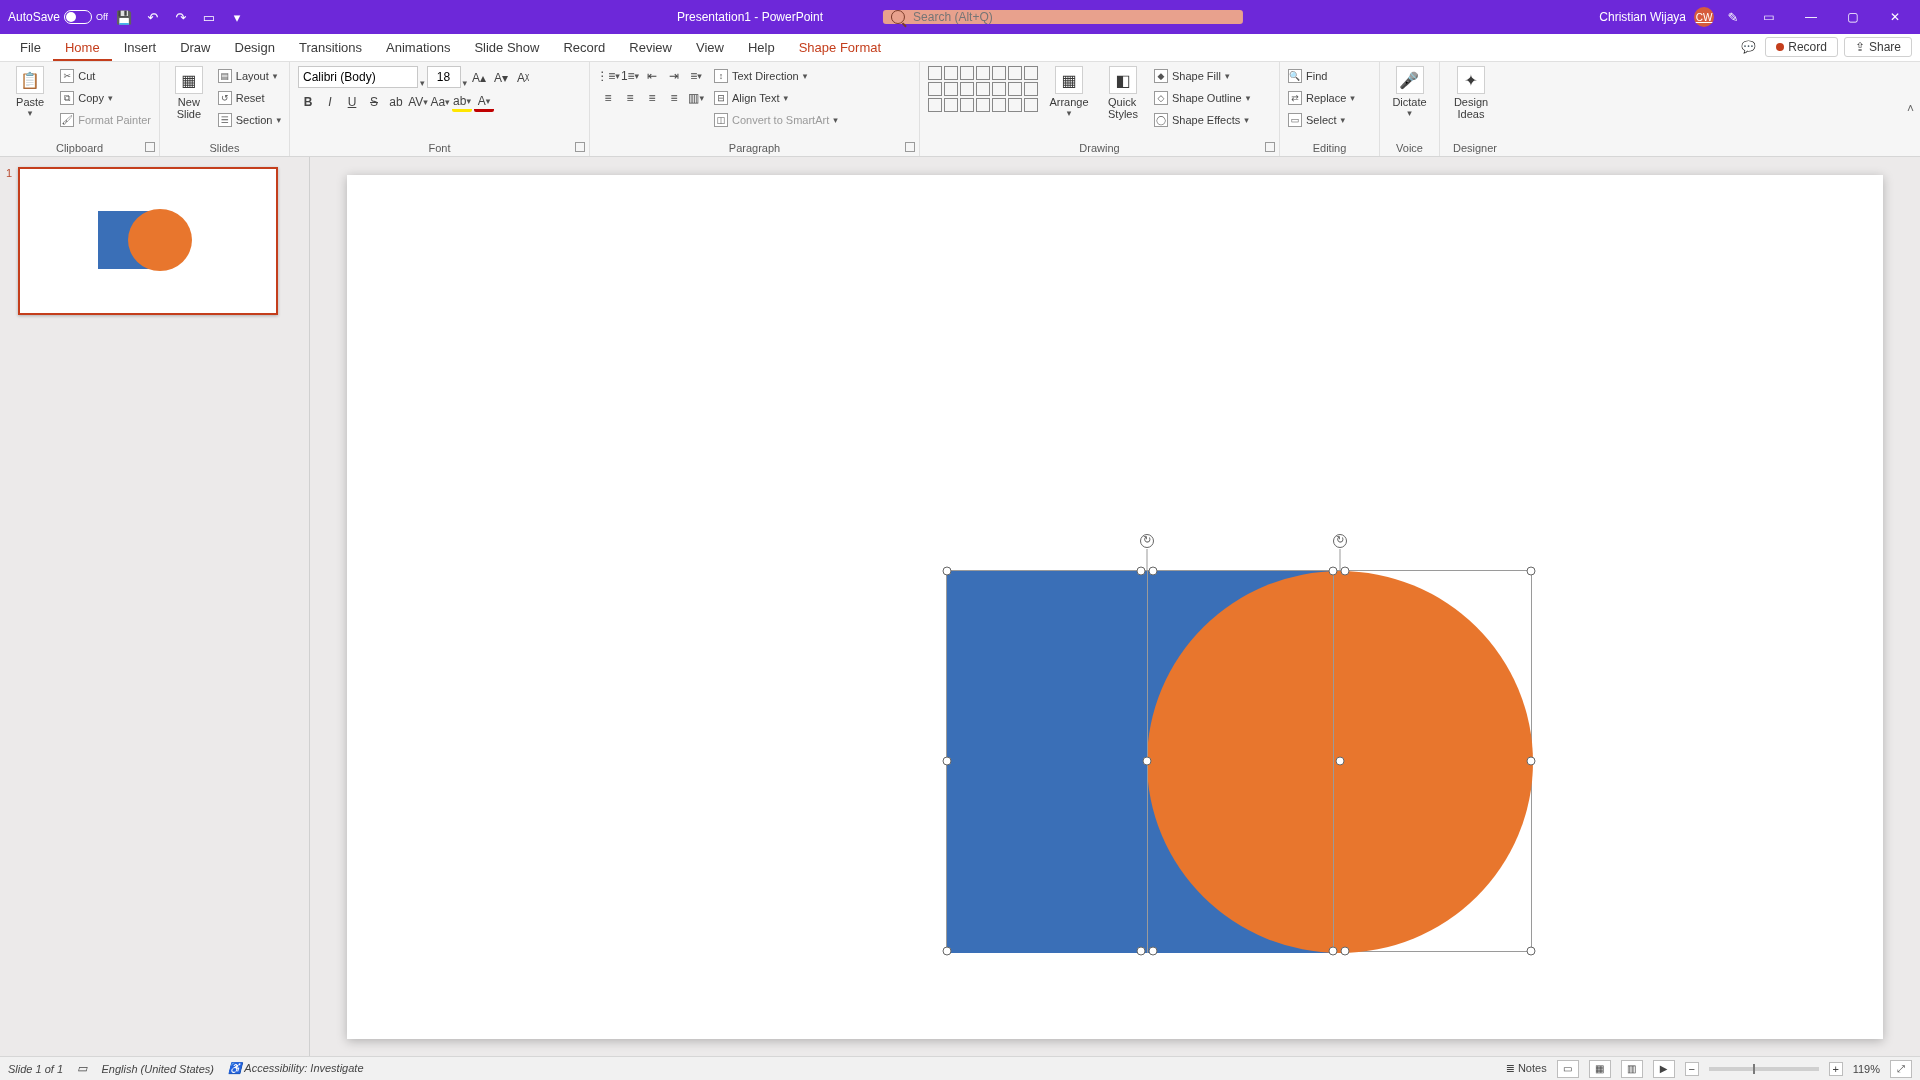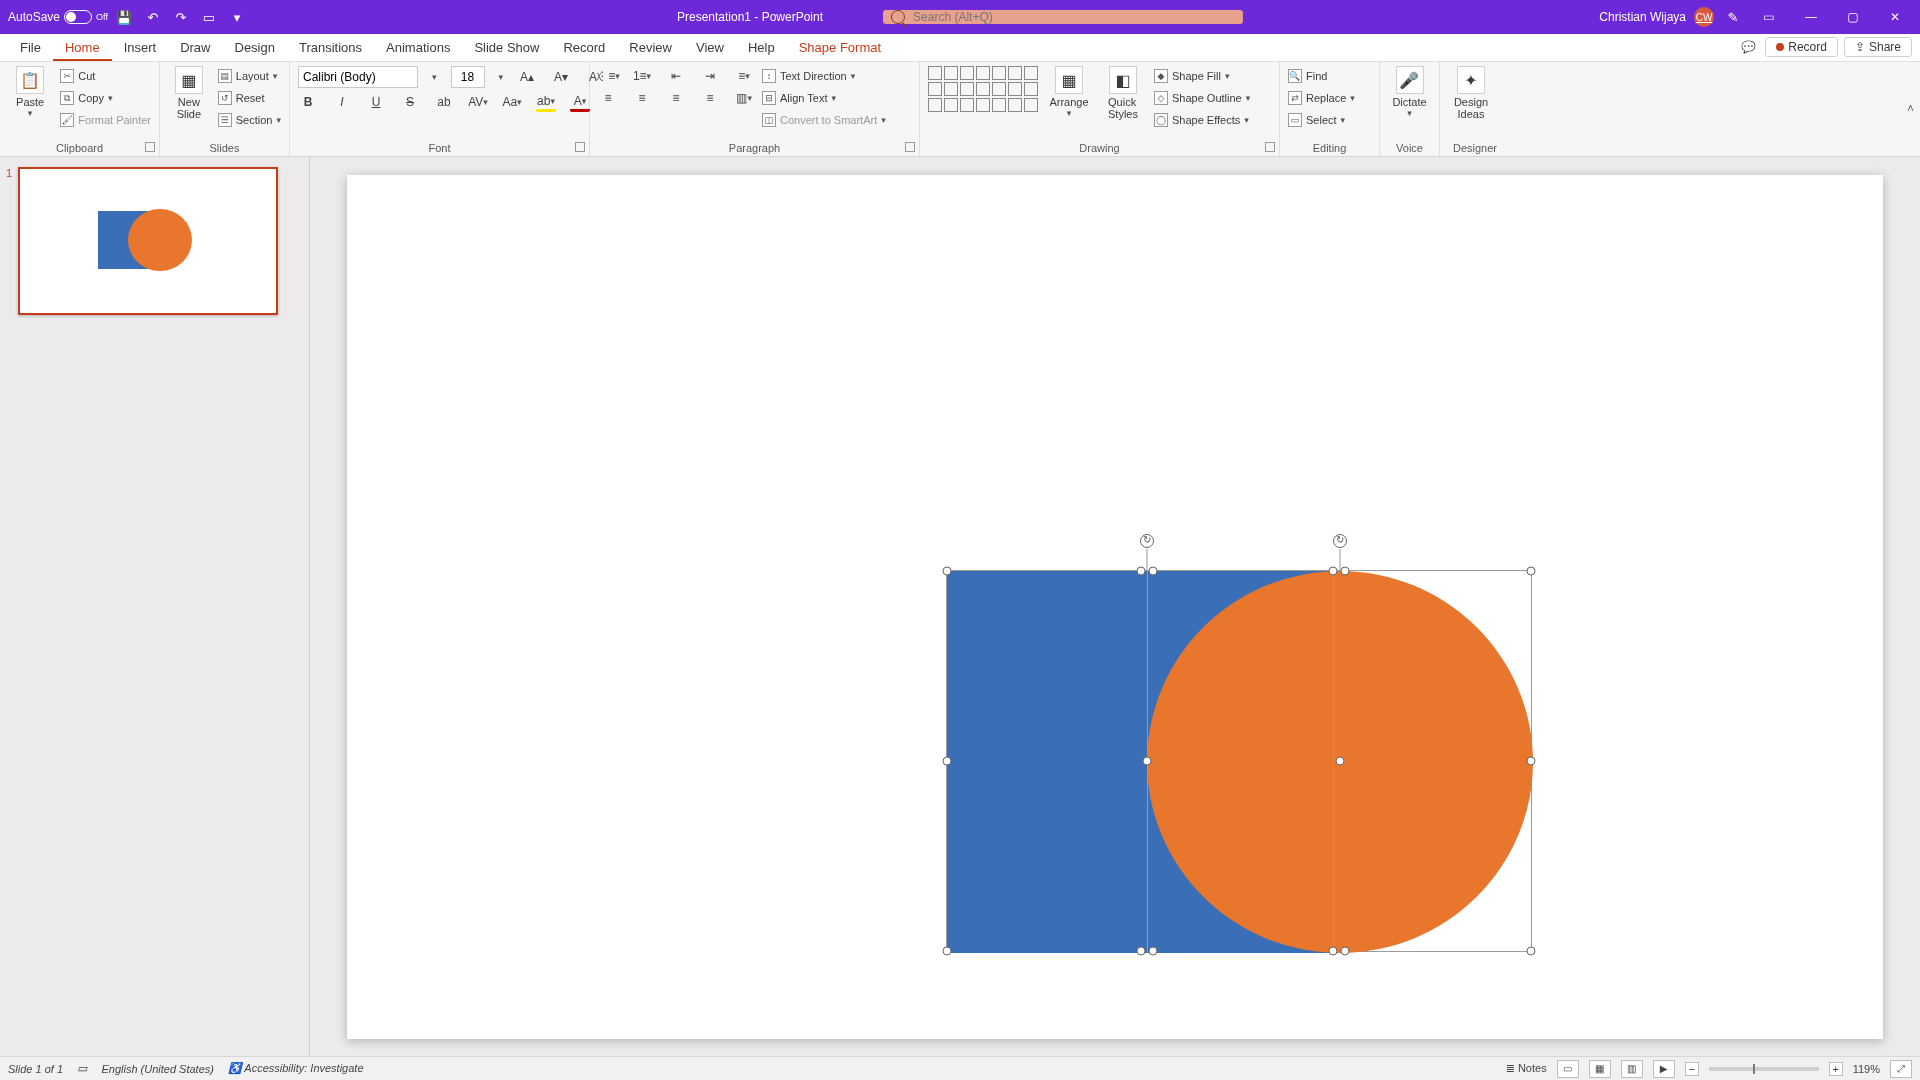--- a/index.html
+++ b/index.html
@@ -83,21 +83,21 @@
   .stack { display: flex; flex-direction: column; gap: 2px; }
 
   .font-name {
     width: 120px; height: 22px; border: 1px solid #c8c8c8; background: #fff; font-size: 12px;
     padding: 0 4px;
   }
   .font-size {
     width: 34px; height: 22px; border: 1px solid #c8c8c8; background: #fff; font-size: 12px; text-align: center;
   }
   .icon-btn { width: 20px; height: 20px; display:inline-flex;align-items:center;justify-content:center;cursor:pointer;font-size:12px;color:#444;border-radius:2px;}
-  .row { display:flex; align-items:center; gap:14px; }
+  .row { display:flex; align-items:flex-end; gap:2px; }
 
   .shape-grid { display:grid; grid-template-columns: repeat(7, 14px); grid-auto-rows: 14px; gap:2px; }
   .shape-grid span { border:1px solid #888; width:14px; height:14px; }
 
   .collapse-caret {
     position: absolute; right: 6px; top: 50%; transform: translateY(-50%);
     font-size: 12px; color: #666; cursor: pointer;
   }
 
   

